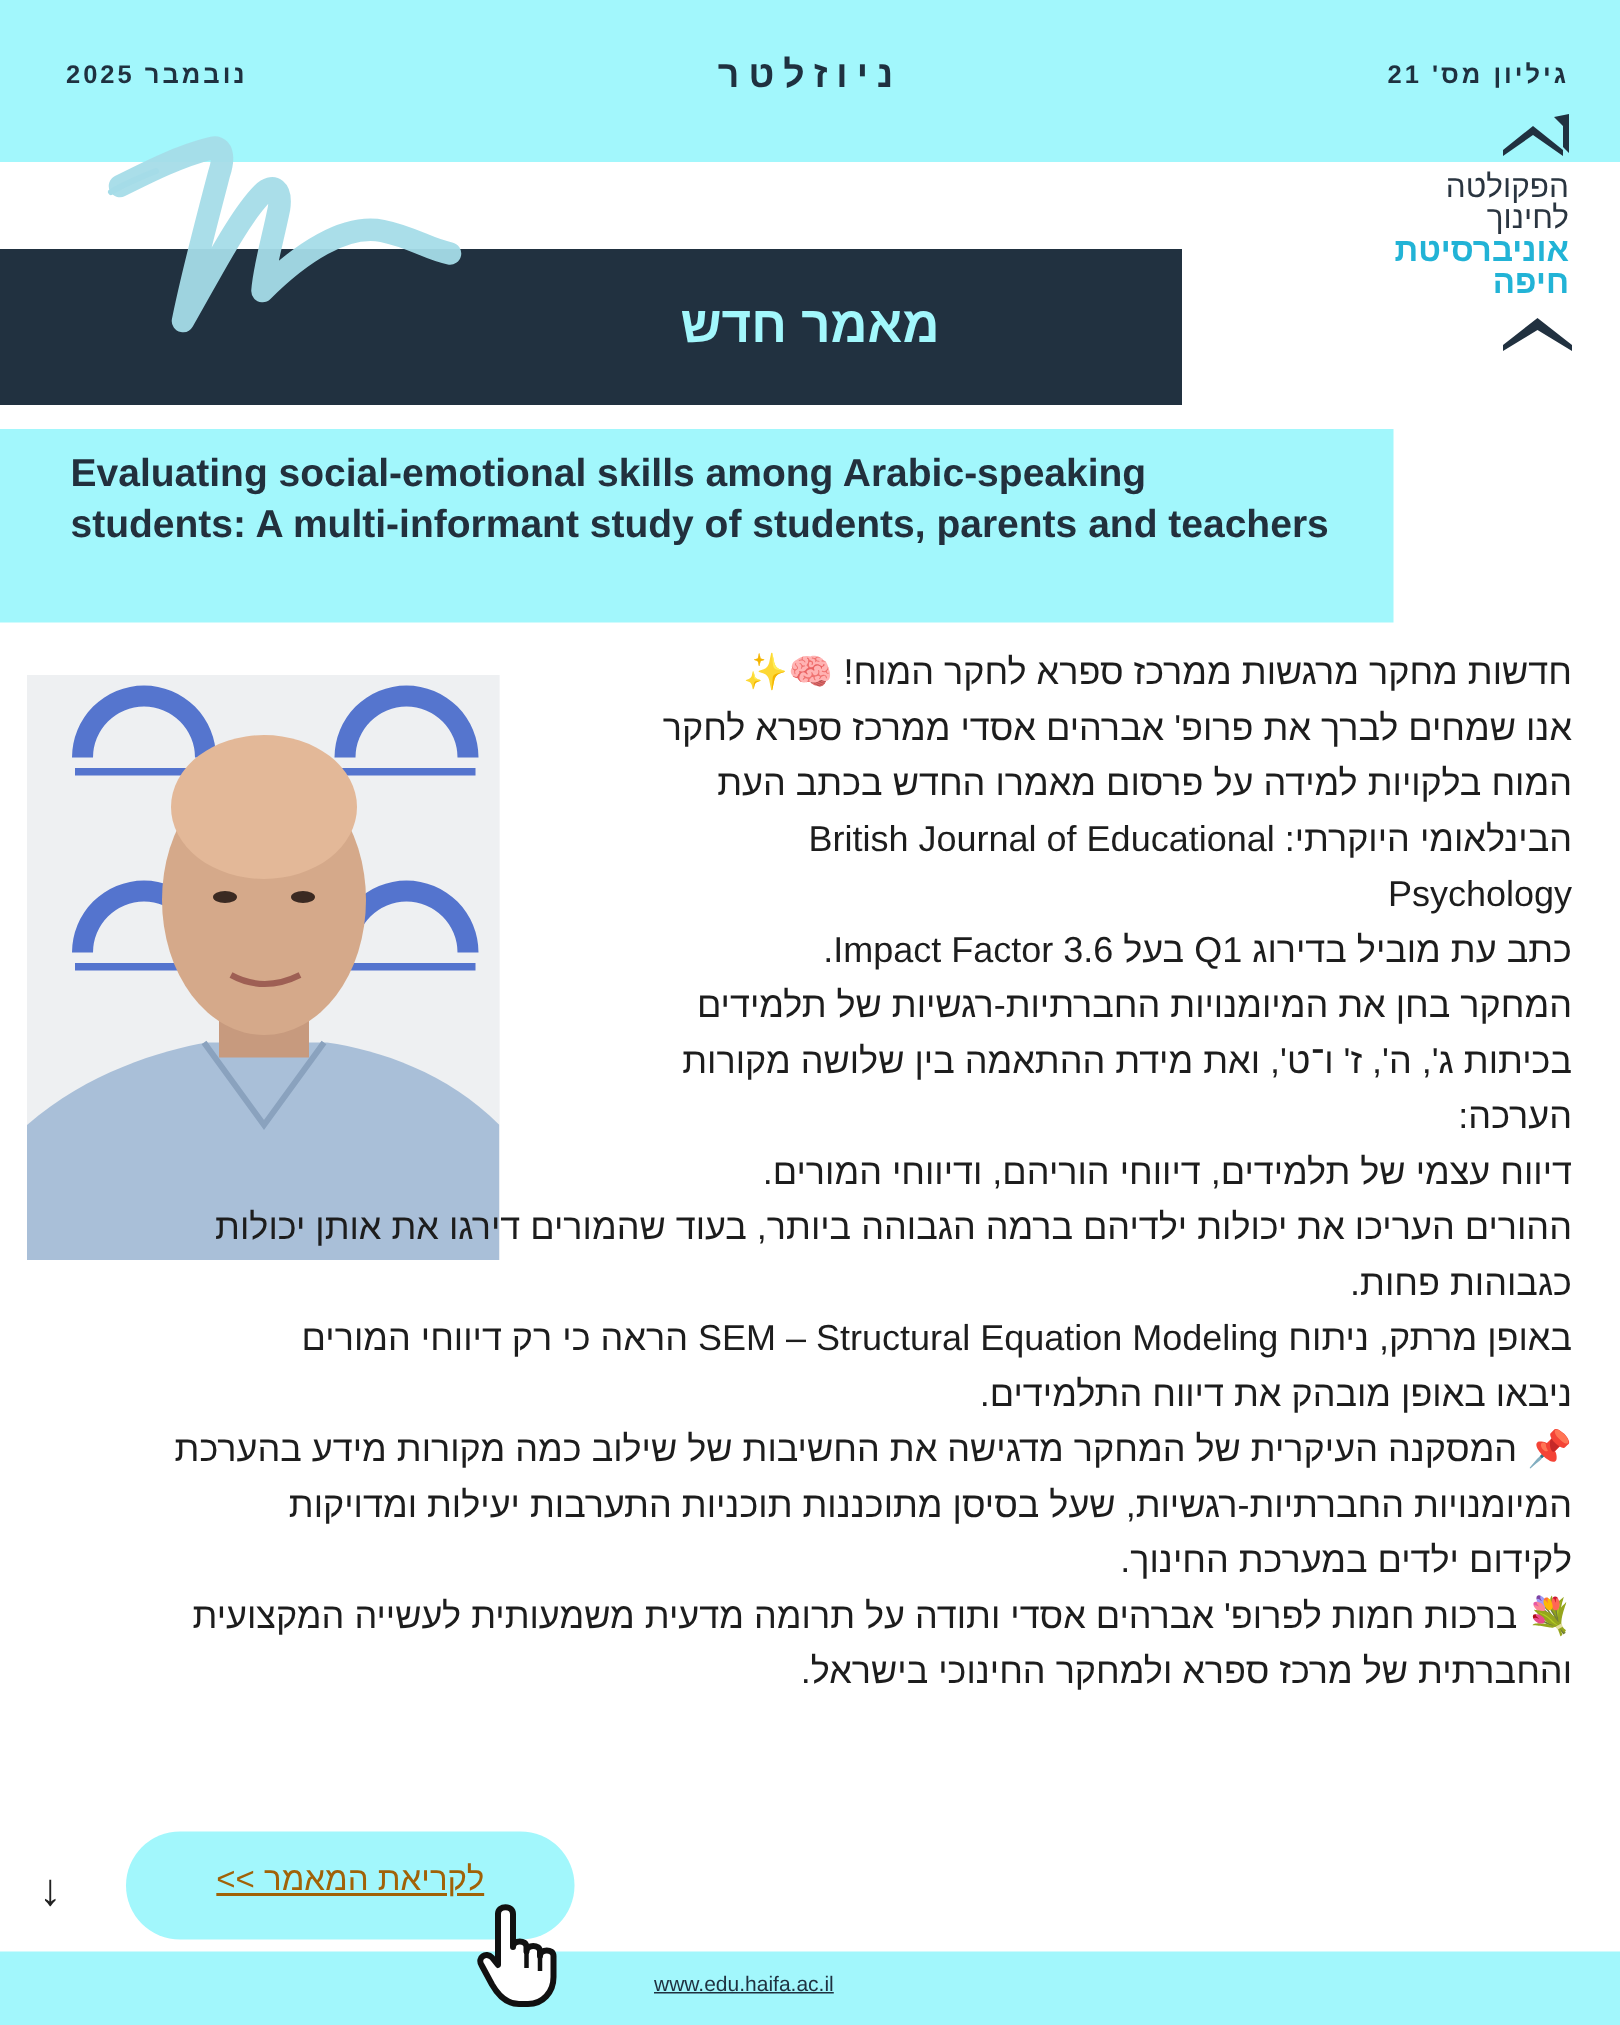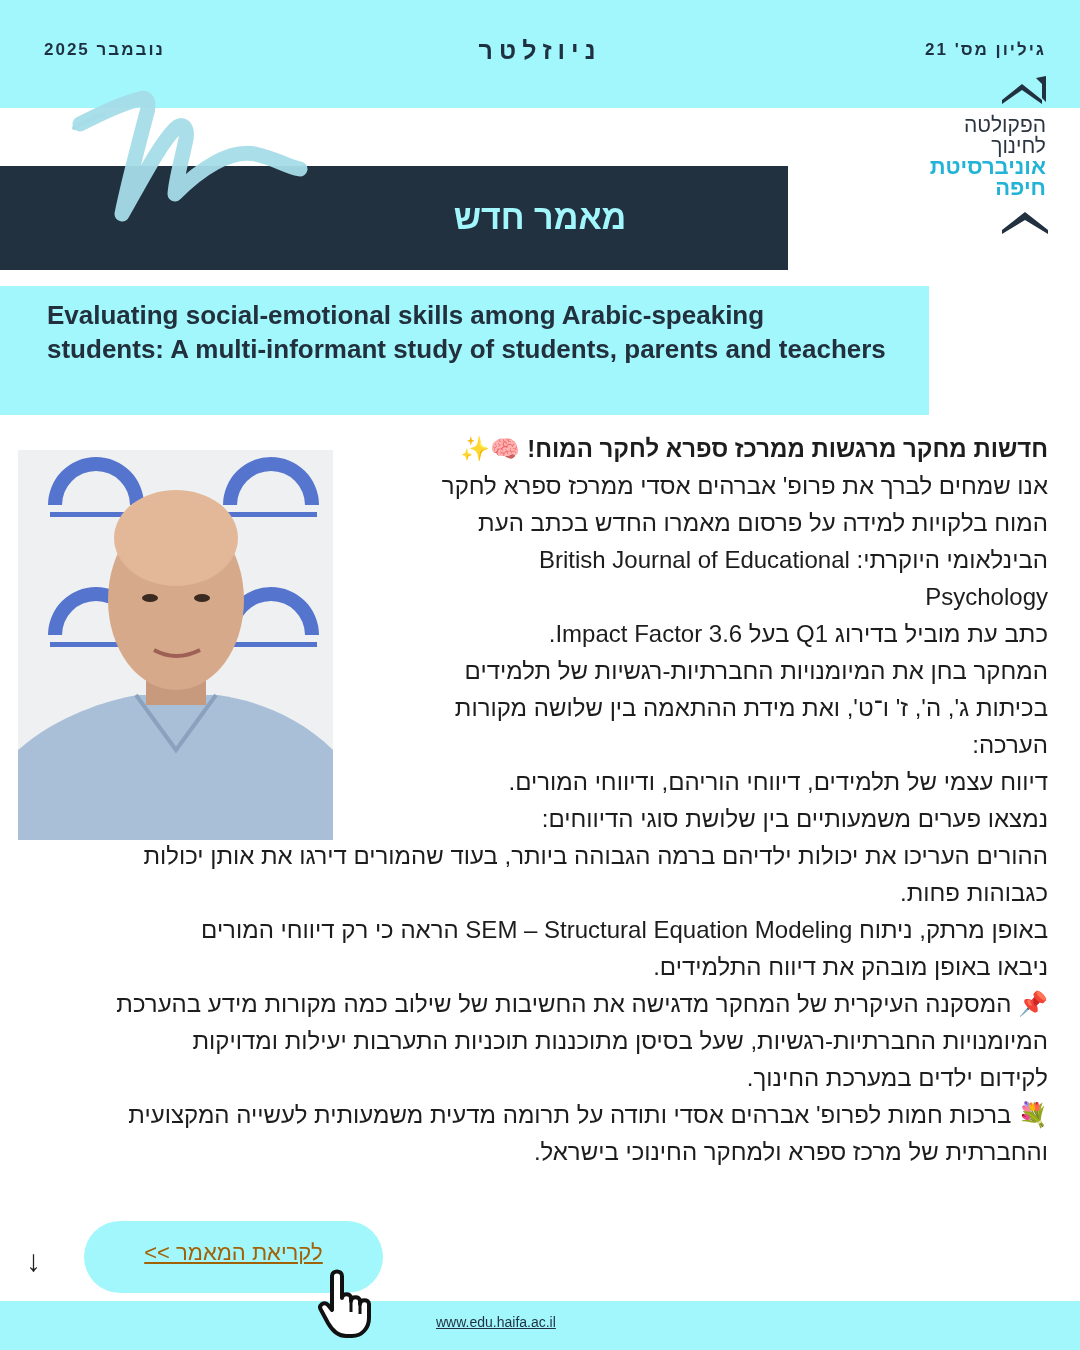--- a/index.html
+++ b/index.html
@@ -82,31 +82,30 @@
     <rect x="128" y="215" width="60" height="40" fill="#c79a7e"></rect>
     <ellipse cx="158" cy="150" rx="68" ry="90" fill="#d5a98a"></ellipse>
     <ellipse cx="158" cy="88" rx="62" ry="48" fill="#e3b898"></ellipse>
     <ellipse cx="132" cy="148" rx="8" ry="4" fill="#3b2a22"></ellipse>
     <ellipse cx="184" cy="148" rx="8" ry="4" fill="#3b2a22"></ellipse>
     <path d="M136,200 Q158,212 182,200" stroke="#9e5f54" stroke-width="4" fill="none"></path>
   </svg>
 </div>
 
 <div class="body-text">
-  <span class="ln" style="font-weight:700">חדשות מחקר מרגשות ממרכז ספרא לחקר המוח! 🧠✨</span>
+  <span class="ln" style="font-weight:400">חדשות מחקר מרגשות ממרכז ספרא לחקר המוח! 🧠✨</span>
   <span class="ln">אנו שמחים לברך את פרופ' אברהים אסדי ממרכז ספרא לחקר</span>
   <span class="ln">המוח בלקויות למידה על פרסום מאמרו החדש בכתב העת</span>
   <span class="ln">הבינלאומי היוקרתי: British Journal of Educational</span>
   <span class="ln">Psychology</span>
   <span class="ln"> כתב עת מוביל בדירוג Q1 בעל Impact Factor 3.6.</span>
   <span class="ln">המחקר בחן את המיומנויות החברתיות-רגשיות של תלמידים</span>
   <span class="ln">בכיתות ג', ה', ז' ו־ט', ואת מידת ההתאמה בין שלושה מקורות</span>
   <span class="ln">הערכה:</span>
   <span class="ln">דיווח עצמי של תלמידים, דיווחי הוריהם, ודיווחי המורים.</span>
-  <span class="ln">נמצאו פערים משמעותיים בין שלושת סוגי הדיווחים:</span>
   <span class="ln">ההורים העריכו את יכולות ילדיהם ברמה הגבוהה ביותר, בעוד שהמורים דירגו את אותן יכולות</span>
   <span class="ln">כגבוהות פחות.</span>
   <span class="ln">באופן מרתק, ניתוח SEM – Structural Equation Modeling הראה כי רק דיווחי המורים</span>
   <span class="ln">ניבאו באופן מובהק את דיווח התלמידים.</span>
   <span class="ln">📌 המסקנה העיקרית של המחקר מדגישה את החשיבות של שילוב כמה מקורות מידע בהערכת</span>
   <span class="ln">המיומנויות החברתיות-רגשיות, שעל בסיסן מתוכננות תוכניות התערבות יעילות ומדויקות</span>
   <span class="ln">לקידום ילדים במערכת החינוך.</span>
   <span class="ln">💐 ברכות חמות לפרופ' אברהים אסדי ותודה על תרומה מדעית משמעותית לעשייה המקצועית</span>
   <span class="ln">והחברתית של מרכז ספרא ולמחקר החינוכי בישראל.</span>
 </div>

